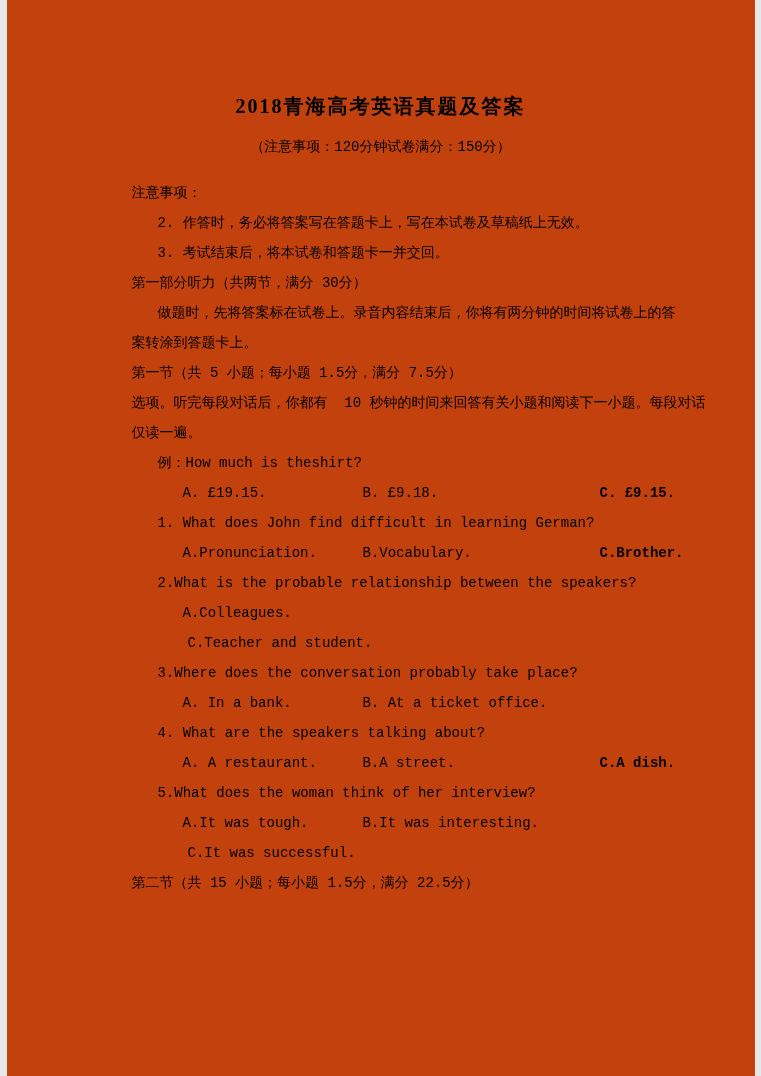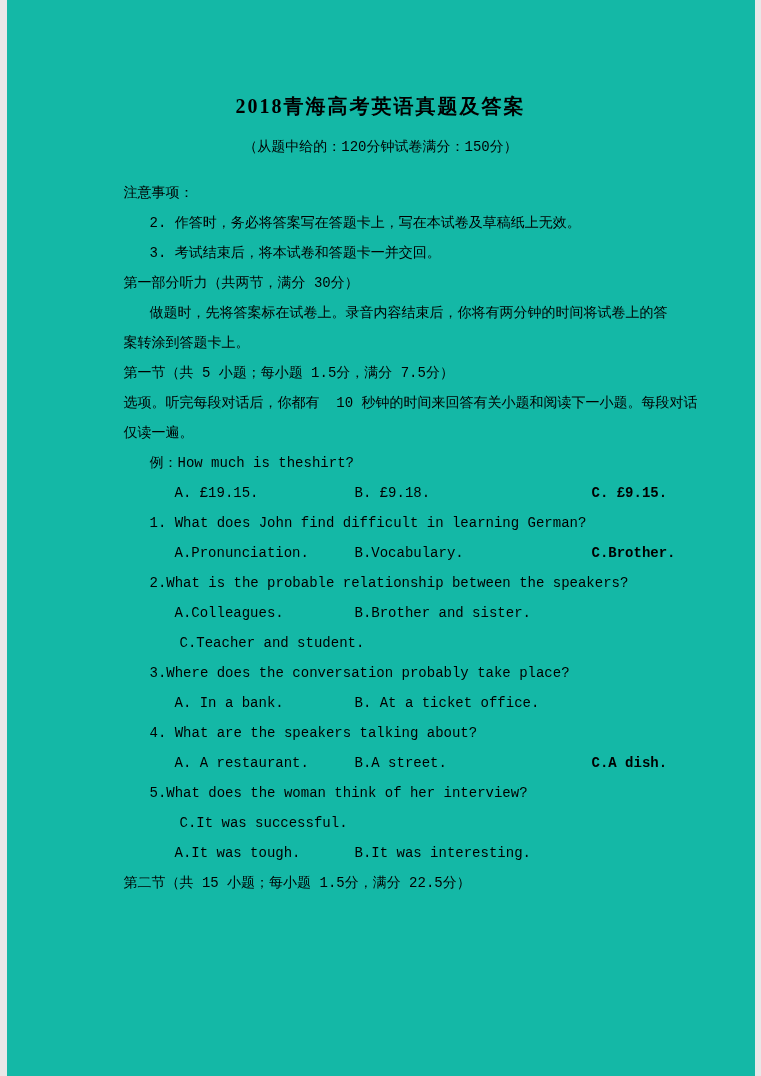--- a/index.html
+++ b/index.html
@@ -1,21 +1,21 @@
 <!DOCTYPE html>
 <html><head>
 <meta charset="utf-8">
 <style>
   html, body { margin: 0; padding: 0; background: #e8e8e8; }
   .page {
     position: relative;
     width: 748px;
     height: 1076px;
     margin: 0 auto;
-    background: #14b8a6;
+    background: #c2410c;
     color: #000000;
     font-family: "Liberation Mono", "DejaVu Sans Mono", monospace;
     overflow: hidden;
   }
   .content {
     padding: 92px 117px 0 117px;
   }
   .doc-title {
     font-family: "Liberation Serif", "DejaVu Serif", serif;
     font-weight: bold;
@@ -33,37 +33,38 @@
     line-height: 30px;
     margin-top: 12px;
     white-space: pre;
   }
   .body-lines { margin-top: 16px; }
   .line {
     font-size: 14px;
     height: 30px;
     line-height: 30px;
     white-space: pre;
+    margin-left: 8px;
   }
   .ind1 { padding-left: 26px; }   
   .optc { padding-left: 56px; }   
   .opts { display: flex; padding-left: 51px; }
   .opts .col-a { width: 180px; flex: 0 0 auto; }
   .opts .col-b { width: 237px; flex: 0 0 auto; }
   .opts .col-c { flex: 0 0 auto; font-weight: bold; }
 </style>
 </head>
 <body>
 
 <div class="page">
   <div class="content">
 
     <div class="doc-title">2018青海高考英语真题及答案</div>
 
-    <div class="doc-subtitle">（从题中给的：120分钟试卷满分：150分）</div>
+    <div class="doc-subtitle">（注意事项：120分钟试卷满分：150分）</div>
 
     <div class="body-lines">
 
       <div class="line">注意事项：</div>
       <div class="line ind1">2. 作答时，务必将答案写在答题卡上，写在本试卷及草稿纸上无效。</div>
       <div class="line ind1">3. 考试结束后，将本试卷和答题卡一并交回。</div>
 
       <div class="line">第一部分听力（共两节，满分 30分）</div>
       <div class="line ind1">做题时，先将答案标在试卷上。录音内容结束后，你将有两分钟的时间将试卷上的答</div>
       <div class="line">案转涂到答题卡上。</div>
@@ -82,41 +83,40 @@
       <div class="line ind1">1. What does John find difficult in learning German?</div>
       <div class="line opts">
         <span class="col-a">A.Pronunciation.</span>
         <span class="col-b">B.Vocabulary.</span>
         <span class="col-c">C.Brother.</span>
       </div>
 
       <div class="line ind1">2.What is the probable relationship between the speakers?</div>
       <div class="line opts">
         <span class="col-a">A.Colleagues.</span>
-        <span class="col-b">B.Brother and sister.</span>
       </div>
       <div class="line optc">C.Teacher and student.</div>
 
       <div class="line ind1">3.Where does the conversation probably take place?</div>
       <div class="line opts">
         <span class="col-a">A. In a bank.</span>
         <span class="col-b">B. At a ticket office.</span>
       </div>
 
       <div class="line ind1">4. What are the speakers talking about?</div>
       <div class="line opts">
         <span class="col-a">A. A restaurant.</span>
         <span class="col-b">B.A street.</span>
         <span class="col-c">C.A dish.</span>
       </div>
 
       <div class="line ind1">5.What does the woman think of her interview?</div>
-      <div class="line optc">C.It was successful.</div>
       <div class="line opts">
         <span class="col-a">A.It was tough.</span>
         <span class="col-b">B.It was interesting.</span>
       </div>
+      <div class="line optc">C.It was successful.</div>
 
       <div class="line">第二节（共 15 小题；每小题 1.5分，满分 22.5分）</div>
 
     </div>
   </div>
 </div>
 
 </body></html>

